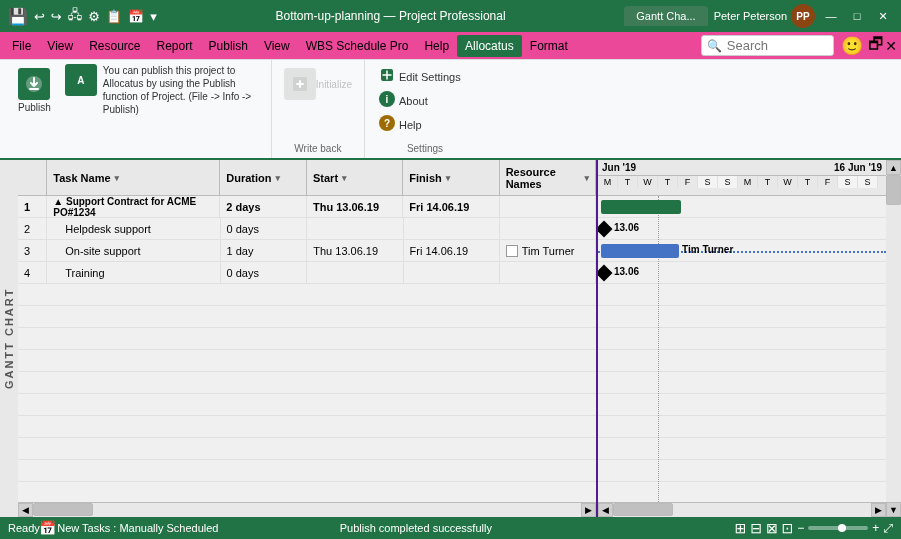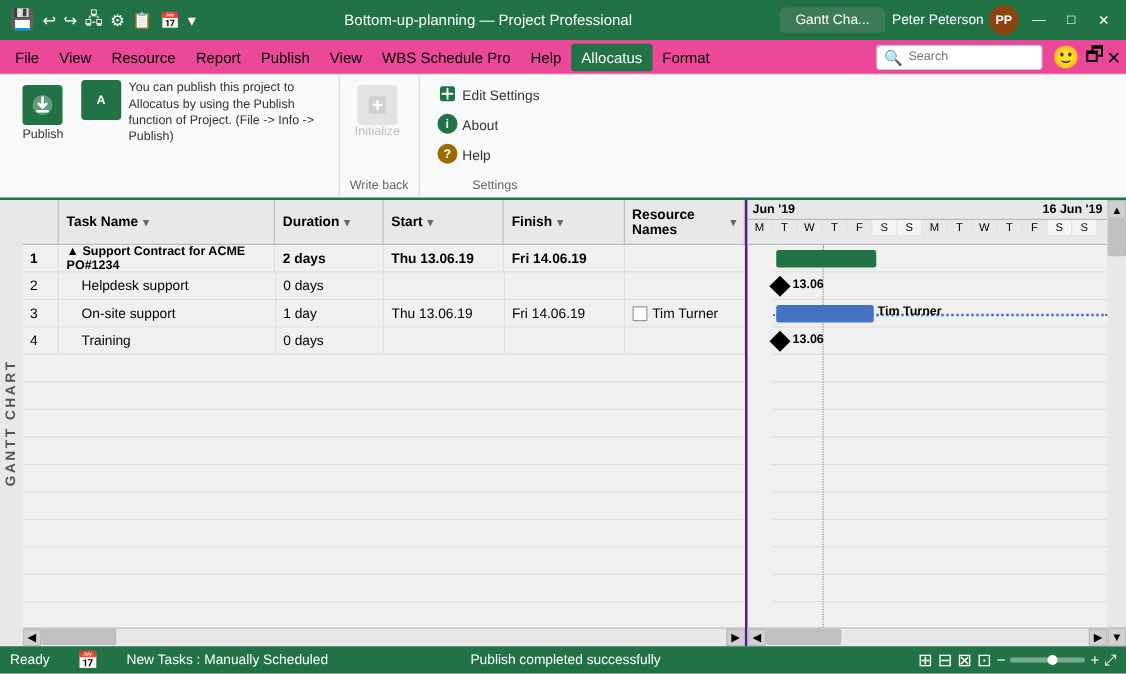--- a/index.html
+++ b/index.html
@@ -29,21 +29,21 @@
       height: 28px;
       background: #ec4899;
       display: flex;
       align-items: center;
       padding: 0 4px;
       border-bottom: 1px solid #ddd;
     }
     .menu-item { padding: 4px 8px; cursor: pointer; font-size: 12px; border-radius: 2px; }
     .menu-item.active { background: #217346; color: white; }
     .menu-search { margin-left: auto; display: flex; align-items: center; border: 1px solid #ccc; border-radius: 3px; padding: 2px 6px; background: white; gap: 4px; }
-    .menu-search input { border: none; outline: none; font-size: 10px; width: 100px; }
+    .menu-search input { border: none; outline: none; font-size: 13px; width: 100px; }
     .smiley { margin-left: 8px; font-size: 18px; }
 
     
     .ribbon {
       height: 100px;
       background: #f8f9fa;
       border-bottom: 2px solid #217346;
       display: flex;
       align-items: stretch;
       padding: 0 4px;
@@ -135,21 +135,21 @@
 
     
     .status-bar {
       height: 22px;
       background: #217346;
       color: white;
       display: flex;
       align-items: center;
       padding: 0 8px;
       font-size: 11px;
-      gap: 22px;
+      gap: 0;
     }
     .status-bar-right { margin-left: auto; display: flex; align-items: center; gap: 4px; }
     .zoom-slider { width: 60px; height: 4px; background: rgba(255,255,255,0.4); border-radius: 2px; position: relative; }
     .zoom-thumb { width: 8px; height: 8px; background: white; border-radius: 50%; position: absolute; top: -2px; left: 30px; }
 
     
     .scroll-right { width: 15px; background: #e8e8e8; display: flex; flex-direction: column; align-items: center; }
     .scroll-btn { height: 15px; width: 15px; display: flex; align-items: center; justify-content: center; cursor: pointer; font-size: 9px; background: #d0d0d0; border: 1px solid #bbb; }
     .scroll-track { flex: 1; background: #e8e8e8; width: 15px; }
     .scroll-thumb { width: 15px; height: 30px; background: #c0c0c0; border: 1px solid #bbb; border-radius: 2px; }
@@ -158,21 +158,21 @@
     .bottom-scroll { height: 15px; display: flex; background: #e8e8e8; border-top: 1px solid #bbb; }
     .bottom-scroll-btn { width: 15px; display: flex; align-items: center; justify-content: center; cursor: pointer; font-size: 9px; background: #d0d0d0; border: 1px solid #bbb; }
     .bottom-scroll-track { flex: 1; background: #e8e8e8; }
     .bottom-scroll-thumb { width: 60px; height: 13px; background: #c0c0c0; border: 1px solid #bbb; border-radius: 2px; display: inline-block; }
 
     
     .info-icon { width: 16px; height: 16px; background: #217346; border-radius: 50%; display: flex; align-items: center; justify-content: center; color: white; font-size: 10px; font-weight: bold; }
     .help-icon { width: 16px; height: 16px; background: #9e6b00; border-radius: 50%; display: flex; align-items: center; justify-content: center; color: white; font-size: 10px; font-weight: bold; }
 
     
-    .init-btn { display: flex; flex-direction: column; align-items: center; padding: 4px; cursor: pointer; opacity: 0.5; }
+    .init-btn { display: flex; flex-direction: row; align-items: center; padding: 4px; cursor: pointer; opacity: 0.5; }
     .init-icon { width: 32px; height: 32px; background: #ccc; border-radius: 3px; display: flex; align-items: center; justify-content: center; font-size: 18px; }
   </style>
 </head>
 <body>
 
 <div class="title-bar">
   <div class="title-bar-left">
     <span style="cursor:pointer;font-size:16px;">💾</span>
     <span style="cursor:pointer;font-size:13px;">↩</span>
     <span style="cursor:pointer;font-size:13px;">↪</span>
@@ -397,21 +397,21 @@
         <div class="day-cell">M</div>
         <div class="day-cell">T</div>
         <div class="day-cell">W</div>
         <div class="day-cell">T</div>
         <div class="day-cell">F</div>
         <div class="day-cell" style="background:#f4f4f4;">S</div>
         <div class="day-cell" style="background:#f4f4f4;">S</div>
       </div>
     </div>
 
-    <div class="chart-rows" style="position:relative;overflow:hidden;flex:1;padding-left:20px;">
+    <div class="chart-rows" style="position:relative;overflow:hidden;flex:1;">
 
       <div style="position:absolute;top:0;bottom:0;left:60px;width:1px;border-left:1px dotted #999;z-index:1;"></div>
 
       <div class="chart-row" style="position:relative;height:22px;">
         <div style="position:absolute;left:3px;top:4px;height:14px;width:80px;background:#217346;border-radius:2px;z-index:2;"></div>
       </div>
 
       <div class="chart-row" style="position:relative;height:22px;">
         <div style="position:absolute;left:0px;top:5px;width:12px;height:12px;background:#000;transform:rotate(45deg);z-index:2;"></div>
         <span style="position:absolute;left:16px;top:4px;font-size:10px;font-weight:bold;z-index:2;">13.06</span>

